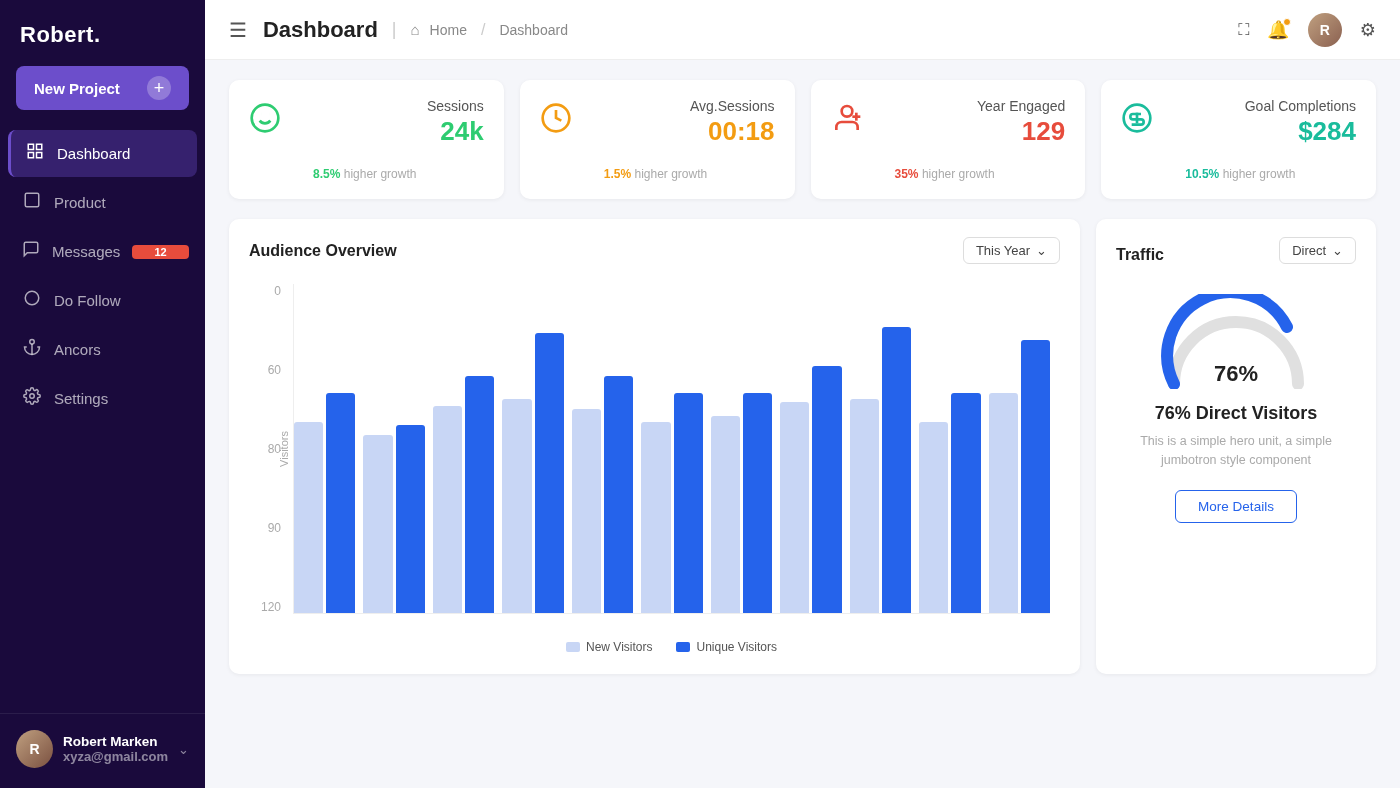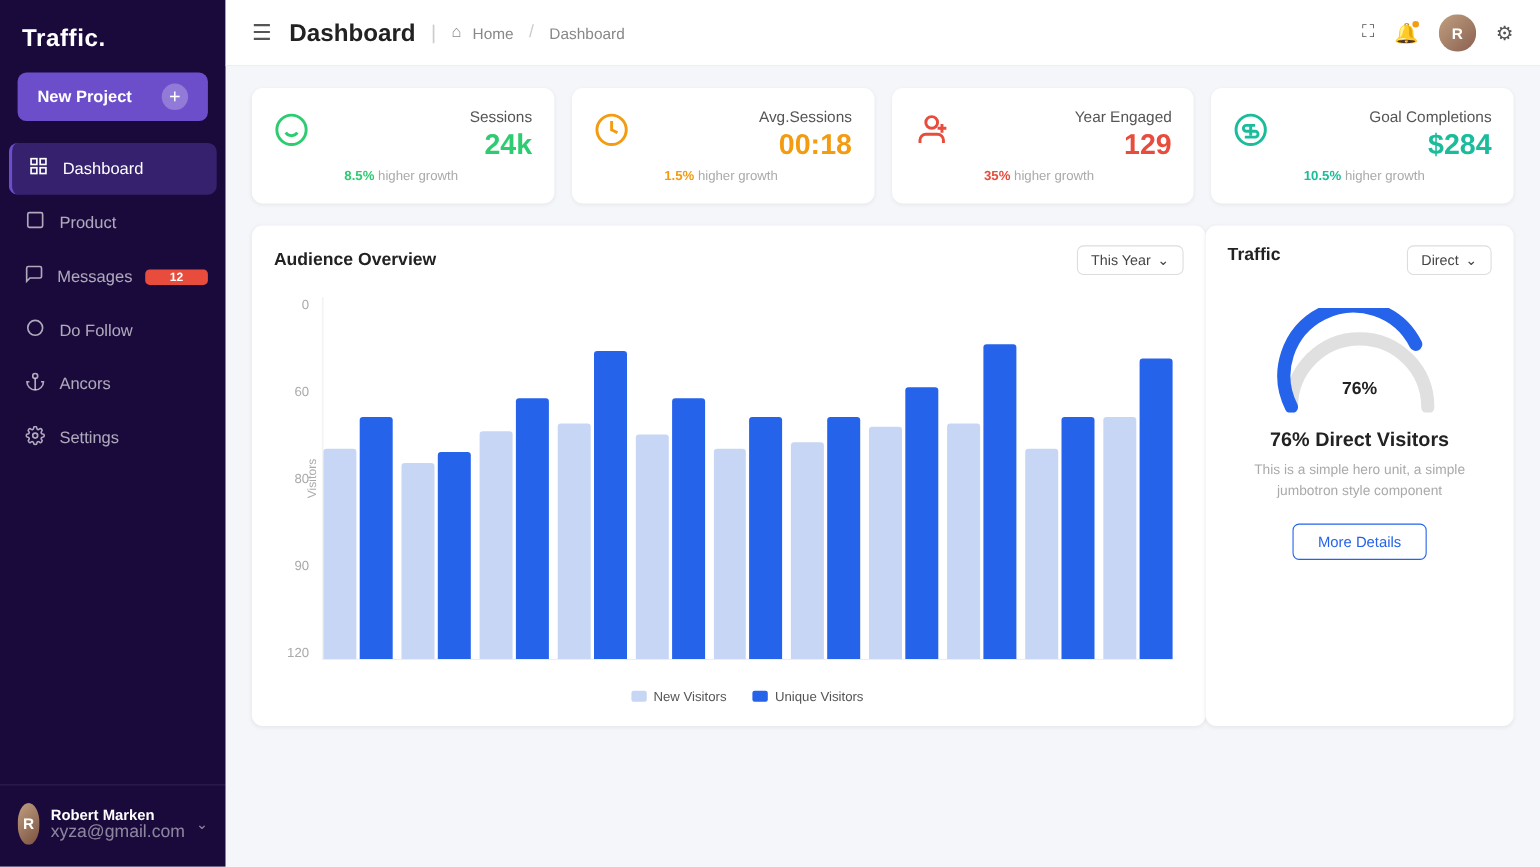--- a/index.html
+++ b/index.html
@@ -94,21 +94,21 @@
       height: 38px;
       border-radius: 50%;
       background: #8e7fc0;
       display: flex;
       align-items: center;
       justify-content: center;
       overflow: hidden;
     }
     .sidebar-user-info { flex: 1; }
     .sidebar-user-name { color: #fff; font-size: 13.5px; font-weight: 600; }
-    .sidebar-user-email { color: rgba(255,255,255,0.5); font-size: 16px; }
+    .sidebar-user-email { color: rgba(255,255,255,0.5); font-size: 13px; font-weight: bold; }
     .sidebar-chevron { color: rgba(255,255,255,0.5); font-size: 13px; cursor: pointer; }
 
     
     .main {
       flex: 1;
       display: flex;
       flex-direction: column;
       height: 100%;
       overflow: hidden;
     }
@@ -170,28 +170,28 @@
       padding: 18px 20px;
       display: flex;
       align-items: flex-start;
       gap: 32px;
       box-shadow: 0 1px 4px rgba(0,0,0,0.06);
     }
     .stat-icon { font-size: 30px; margin-top: 4px; }
     .stat-body { flex: 1; }
     .stat-label { font-size: 14px; color: #555; font-weight: 500; text-align: right; }
     .stat-value { font-size: 26px; font-weight: 700; text-align: right; margin-top: 2px; }
-    .stat-growth { font-size: 12px; margin-top: 6px; }
+    .stat-growth { font-size: 12px; margin-top: 20px; }
     .stat-growth .pct { font-weight: 700; }
 
     
     .main-grid {
       display: grid;
       grid-template-columns: 1fr 280px;
-      gap: 0;
+      gap: 16px;
     }
     .audience-card {
       background: #fff;
       border-radius: 10px;
       padding: 18px 20px 10px 20px;
       box-shadow: 0 1px 4px rgba(0,0,0,0.06);
     }
     .card-header {
       display: flex;
       align-items: center;
@@ -281,39 +281,39 @@
       border-radius: 10px;
       padding: 18px 20px;
       box-shadow: 0 1px 4px rgba(0,0,0,0.06);
       display: flex;
       flex-direction: column;
       align-items: center;
     }
     .traffic-card-header {
       width: 100%;
       display: flex;
-      align-items: flex-start;
+      align-items: flex-end;
       justify-content: space-between;
       margin-bottom: 20px;
     }
 
     
     .gauge-container {
       position: relative;
       width: 160px;
       height: 95px;
       margin: 10px auto 10px auto;
     }
     .gauge-svg { width: 100%; height: 100%; }
     .gauge-pct {
       position: absolute;
-      bottom: 12px;
+      bottom: 2px;
       left: 50%;
       transform: translateX(-50%);
-      font-size: 16px;
+      font-size: 22px;
       font-weight: 700;
       color: #222;
     }
 
     .traffic-title { font-size: 18px; font-weight: 700; color: #222; margin-top: 4px; }
     .traffic-desc { font-size: 12.5px; color: #aaa; text-align: center; margin-top: 8px; line-height: 1.5; }
     .more-details-btn {
       margin-top: 20px;
       border: 1px solid #2563eb;
       background: #fff;
@@ -321,21 +321,21 @@
       border-radius: 6px;
       padding: 8px 22px;
       font-size: 13.5px;
       cursor: pointer;
     }
   </style>
 </head>
 <body>
 
 <aside class="sidebar">
-  <div class="sidebar-logo">Traffic.</div>
+  <div class="sidebar-logo">Robert.</div>
   <button class="new-project-btn">
     <span>New Project</span>
     <span class="plus-circle">+</span>
   </button>
   <nav class="sidebar-nav">
 
   <div class="sidebar-item active">
         <span class="icon"><svg width="18" height="18" viewBox="0 0 24 24" fill="none" stroke="currentColor" stroke-width="2">
             <rect x="3" y="3" width="7" height="7"></rect>
             <rect x="14" y="3" width="7" height="7"></rect>

